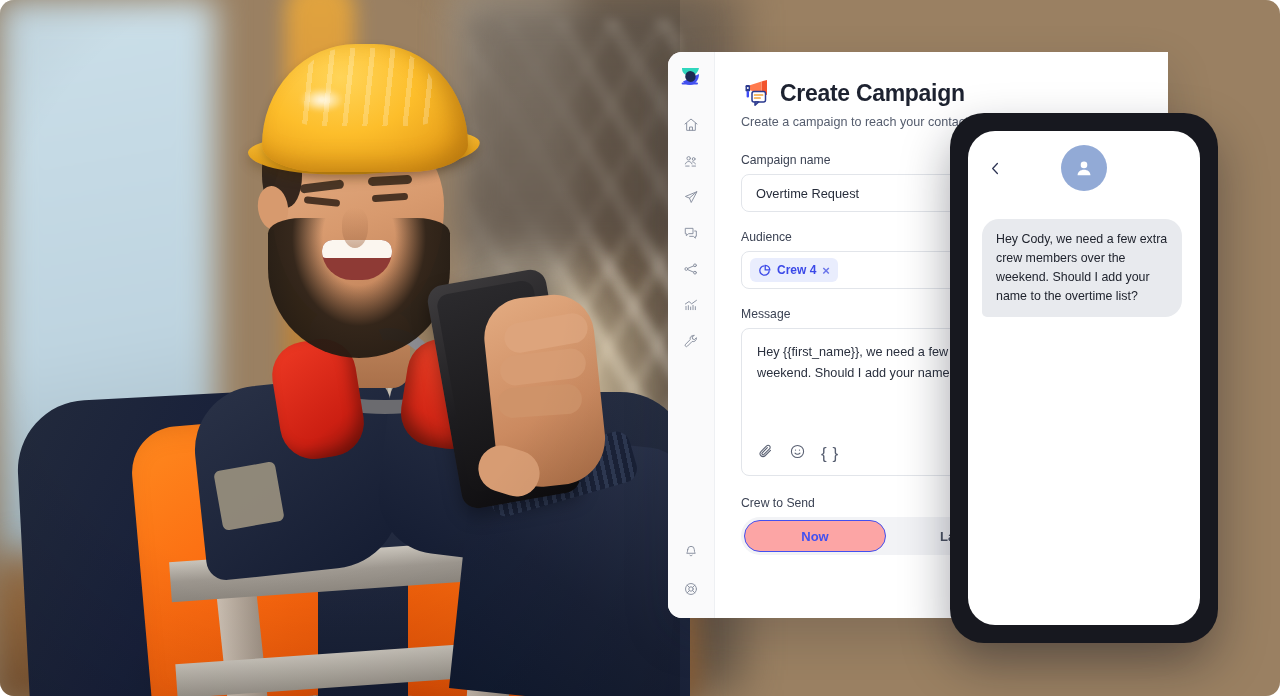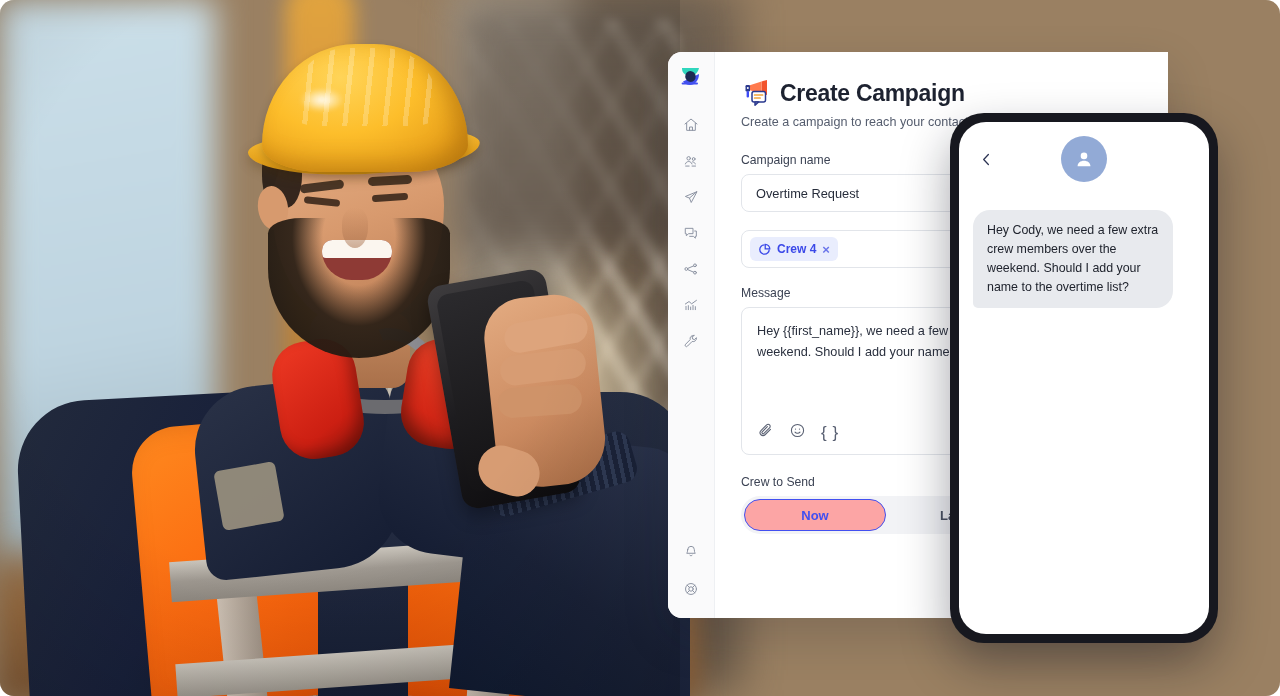--- a/index.html
+++ b/index.html
@@ -316,21 +316,21 @@
     font-size: 13px; font-weight: 700; border-radius: 16px; color:#4b5263; cursor:pointer;
   }
   .seg.active { background:#fca5a5; color:#4250f0; border:1.5px solid #4250f0; }
 
   
   #phone {
     position:absolute; left: 950px; top: 113px;
     width: 268px; height: 530px;
     background: #17181f;
     border-radius: 34px;
-    padding: 9px;
+    padding: 18px;
     box-shadow: 0 22px 48px rgba(12,16,30,.38);
   }
   #phone-screen {
     width: 100%; height: 100%;
     background: #ffffff;
     border-radius: 27px;
     overflow: hidden;
     position: relative;
     display:flex; flex-direction:column;
   }
@@ -528,20 +528,21 @@
         </span>
         <div class="page-title">Create Campaign</div>
       </div>
       <div class="page-sub">Create a campaign to reach your contacts at scale.</div>
 
       <div class="field-label">Campaign name</div>
       <div class="input-box">
         <span>Overtime Request</span>
       </div>
 
+      <div class="field-label">Audience</div>
       <div class="chip-box">
         <span class="chip">
           <svg viewBox="0 0 16 16">
               <path d="M8 2.2a5.8 5.8 0 1 0 5.8 5.8"></path>
               <path d="M8.9 1.6v5.6h5.6a5.6 5.6 0 0 0-5.6-5.6z"></path>
             </svg>
           <span>Crew 4</span>
           <span class="chip-x">×</span>
         </span>
       </div>

